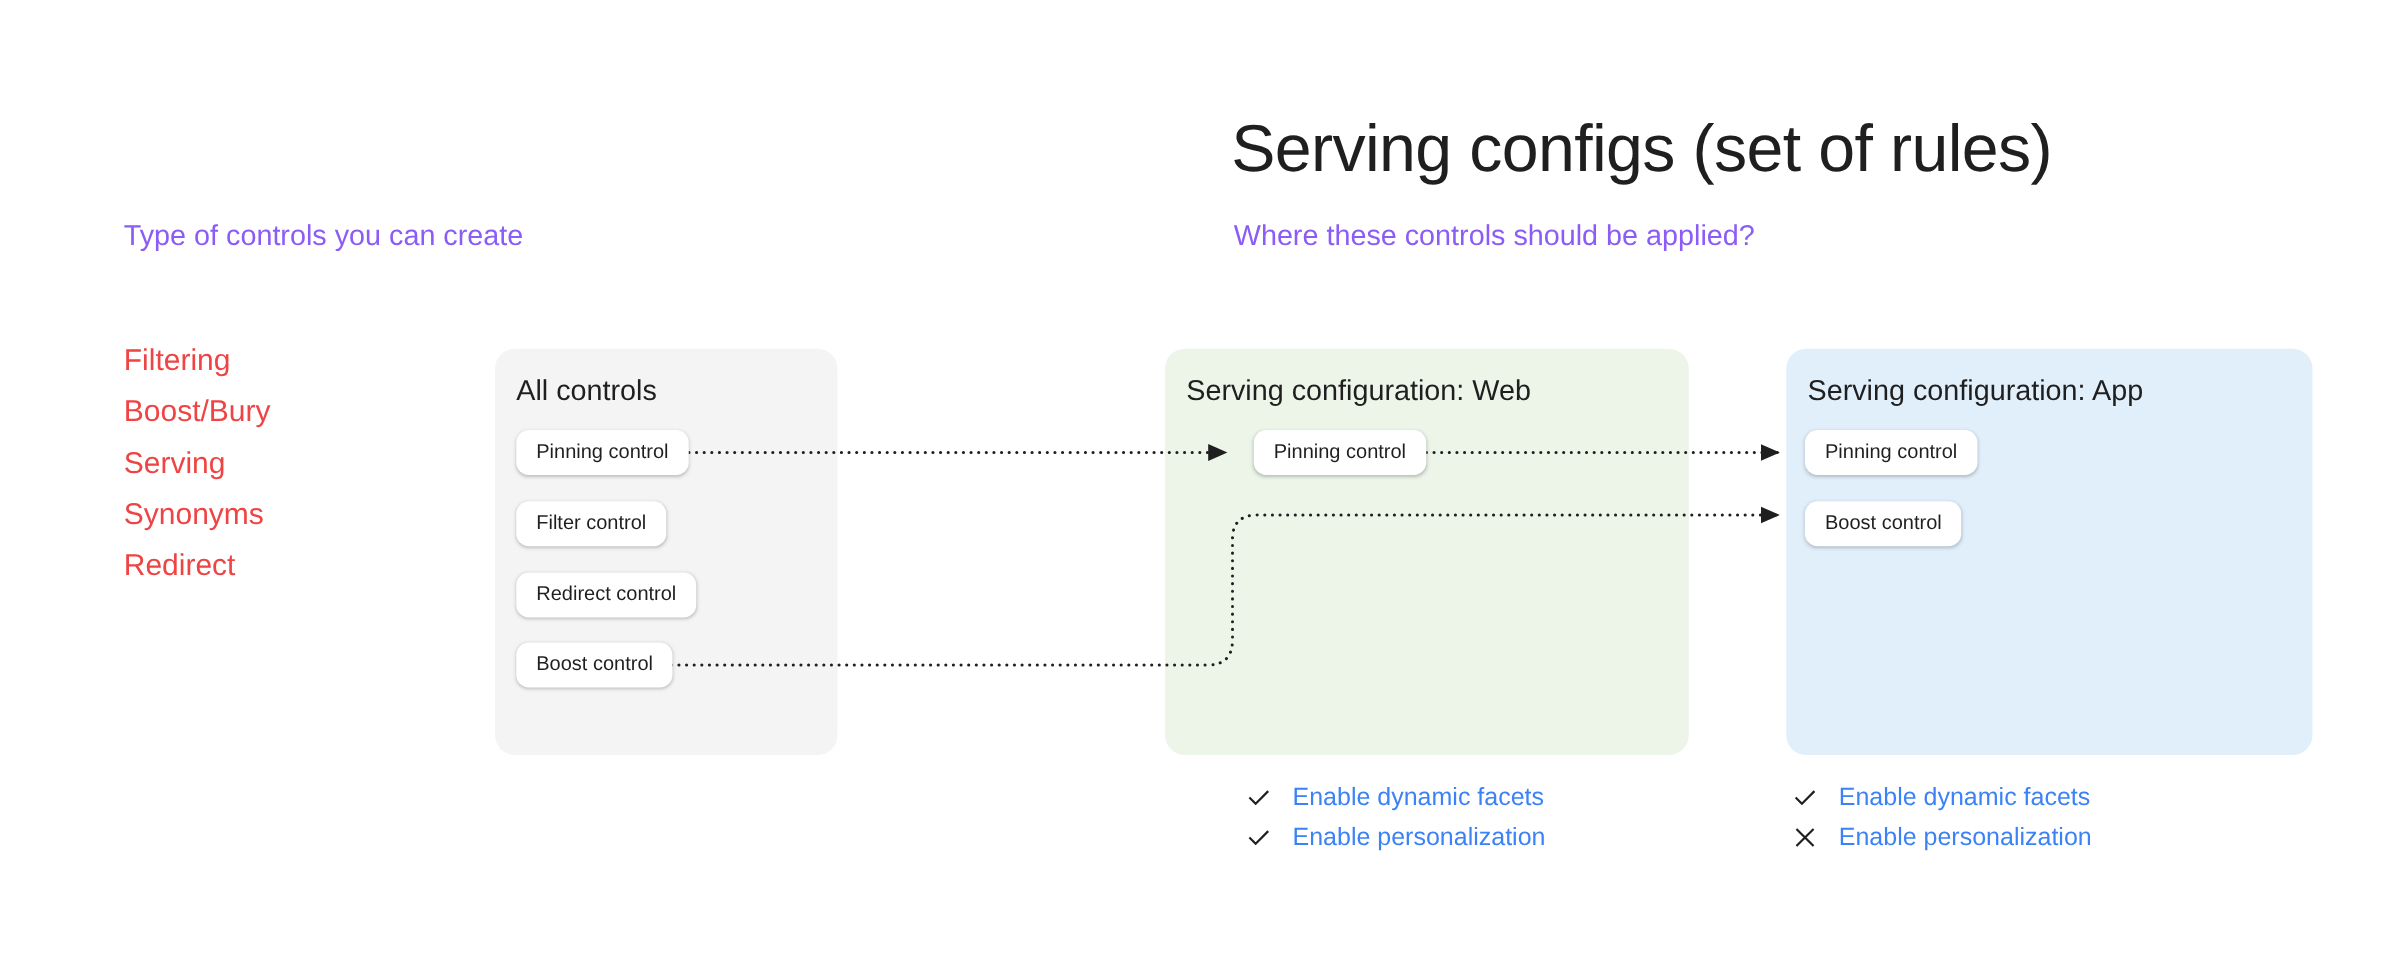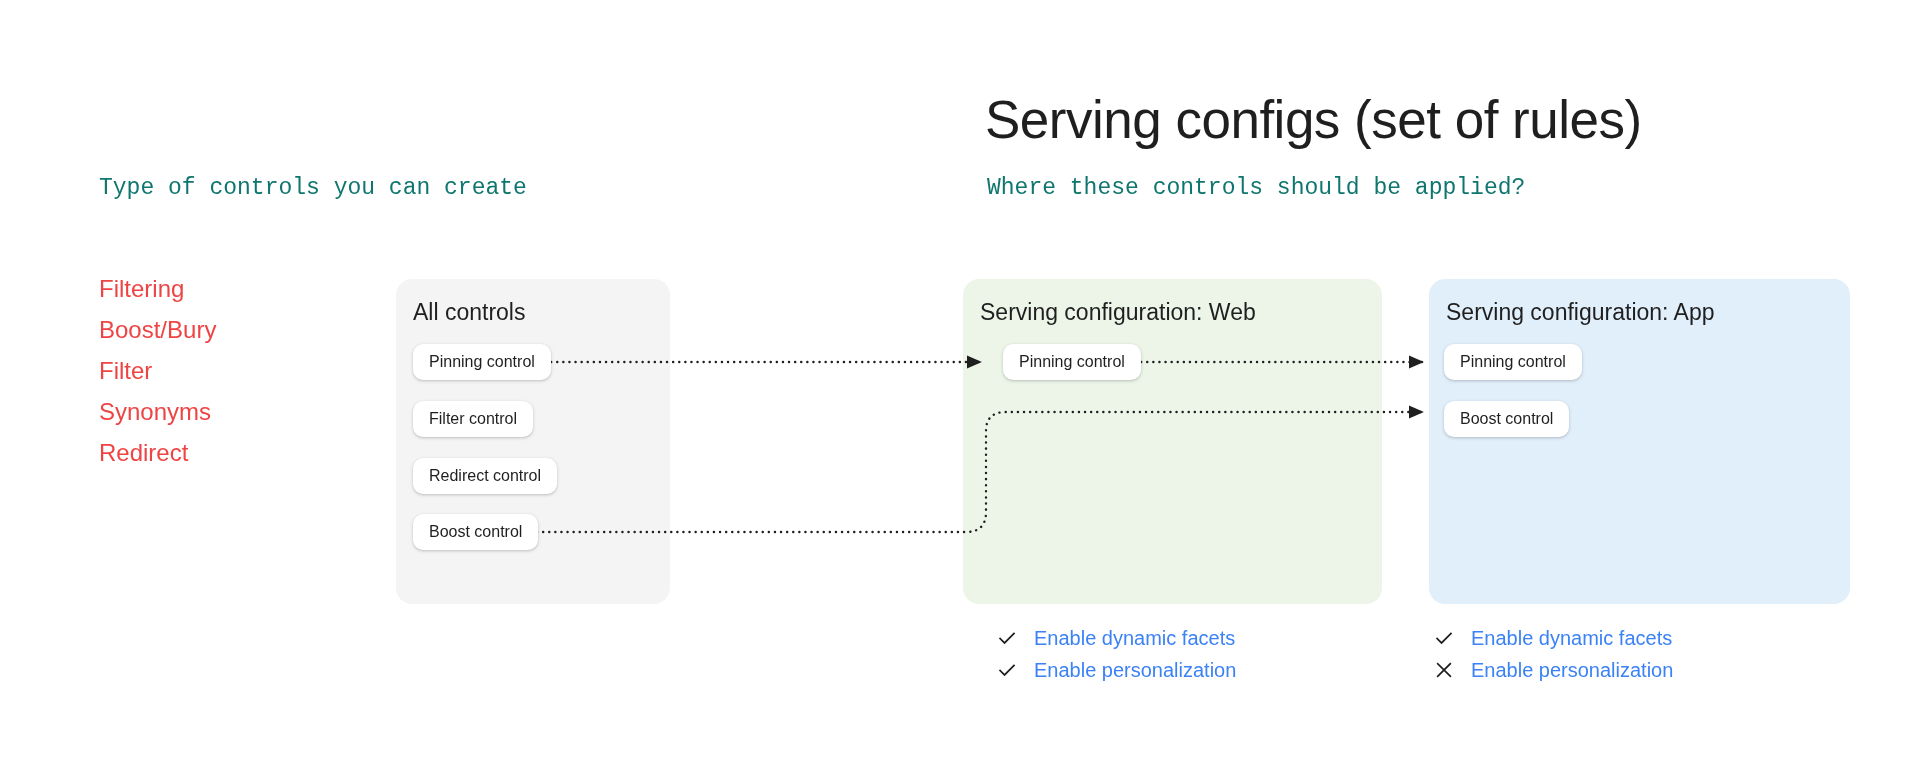--- a/index.html
+++ b/index.html
@@ -27,23 +27,22 @@
     font-weight: 400;
     color: #1f1f1f;
     letter-spacing: -0.5px;
     line-height: 1.05;
     white-space: nowrap;
   }
   .section-sub {
     position: absolute;
     font-size: 23px;
     font-weight: 400;
-    color: #0f766e;
-    white-space: nowrap;
-    font-family: Liberation Mono, monospace;
+    color: #8b5cf6;
+    white-space: nowrap;
   }
 
   #title-left   { left: 97px;  top: 92px; }
   #sub-left     { left: 99px;  top: 175px; }
   #title-right  { left: 985px; top: 92px; }
   #sub-right    { left: 987px; top: 175px; }
 
   
   #control-types {
     position: absolute;
@@ -64,21 +63,21 @@
     position: absolute;
     border-radius: 16px;
     box-sizing: border-box;
   }
   #panel-all {
     left: 396px;  top: 279px;
     width: 274px; height: 325px;
     background: #f4f4f4;
   }
   #panel-web {
-    left: 963px;  top: 279px;
+    left: 932px;  top: 279px;
     width: 419px; height: 325px;
     background: #edf5e9;
   }
   #panel-app {
     left: 1429px; top: 279px;
     width: 421px; height: 325px;
     background: #e1effb;
   }
   .panel-title {
     position: absolute;
@@ -159,21 +158,21 @@
 <div id="canvas">
 
   <div class="section-sub" id="sub-left">Type of controls you can create</div>
 
   <div class="section-title" id="title-right">Serving configs (set of rules)</div>
   <div class="section-sub" id="sub-right">Where these controls should be applied?</div>
 
   <div id="control-types">
     <div class="control-type">Filtering</div>
     <div class="control-type">Boost/Bury</div>
-    <div class="control-type">Filter</div>
+    <div class="control-type">Serving</div>
     <div class="control-type">Synonyms</div>
     <div class="control-type">Redirect</div>
   </div>
 
   <div class="panel" id="panel-all">
     <div class="panel-title">All controls</div>
   </div>
 
   <div class="panel" id="panel-web">
     <div class="panel-title">Serving configuration: Web</div>

